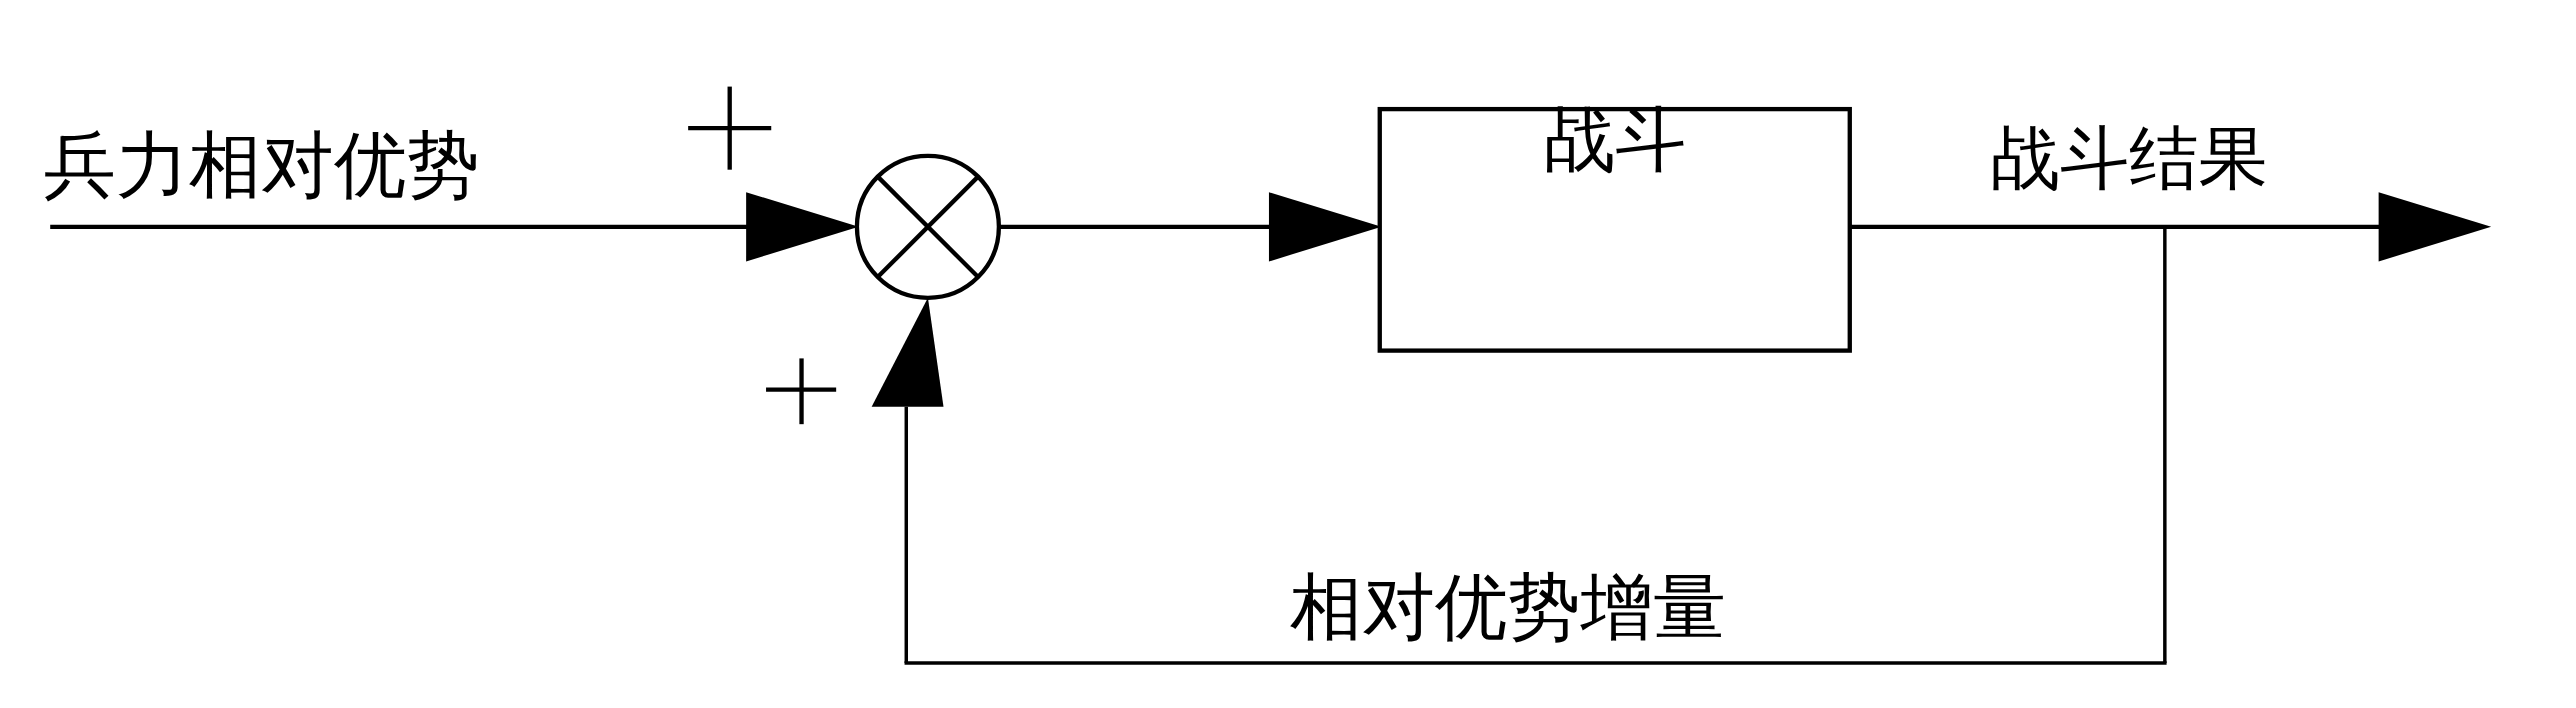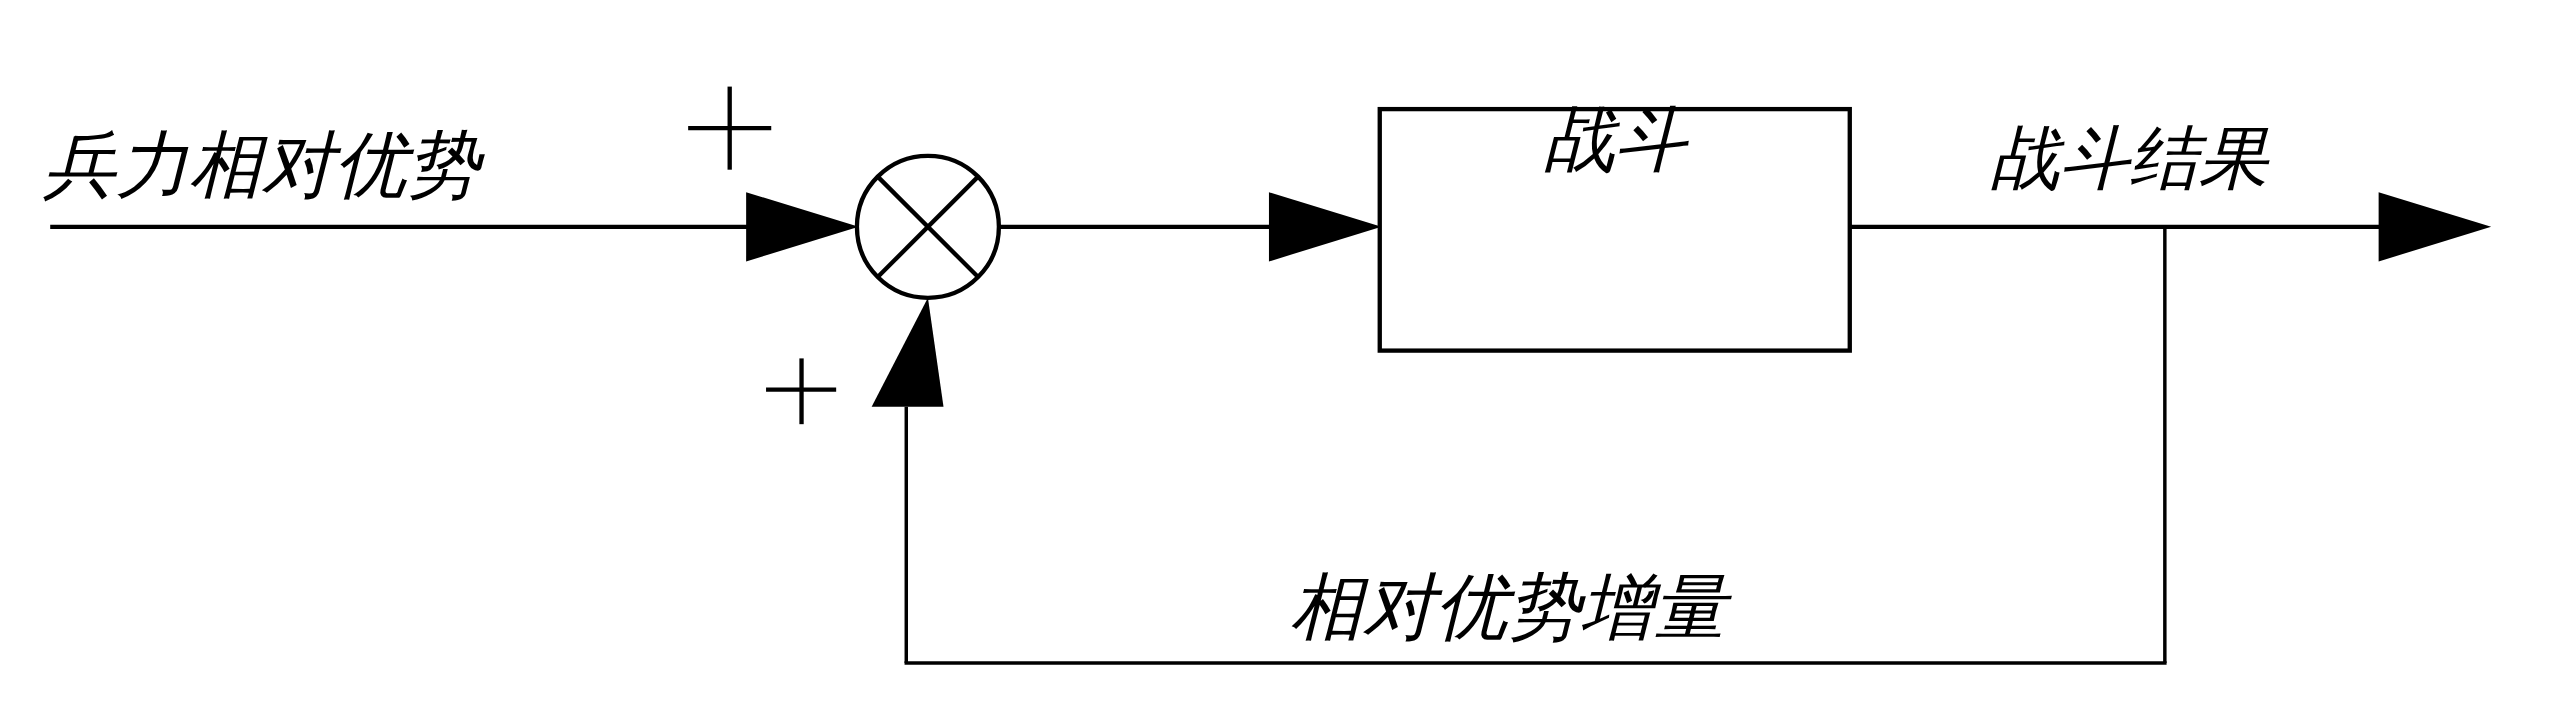--- a/index.html
+++ b/index.html
@@ -9,21 +9,20 @@
   }
   body {
     font-family: "Liberation Serif", "DejaVu Serif", serif;
   }
   #diagram-canvas {
     position: relative;
     width: 2576px;
     height: 709px;
     background: #ffffff;
     overflow: hidden;
-    font-style: italic;
   }
   #diagram-svg {
     position: absolute;
     top: 0;
     left: 0;
     width: 2576px;
     height: 709px;
     display: block;
   }
   .flow-line {

